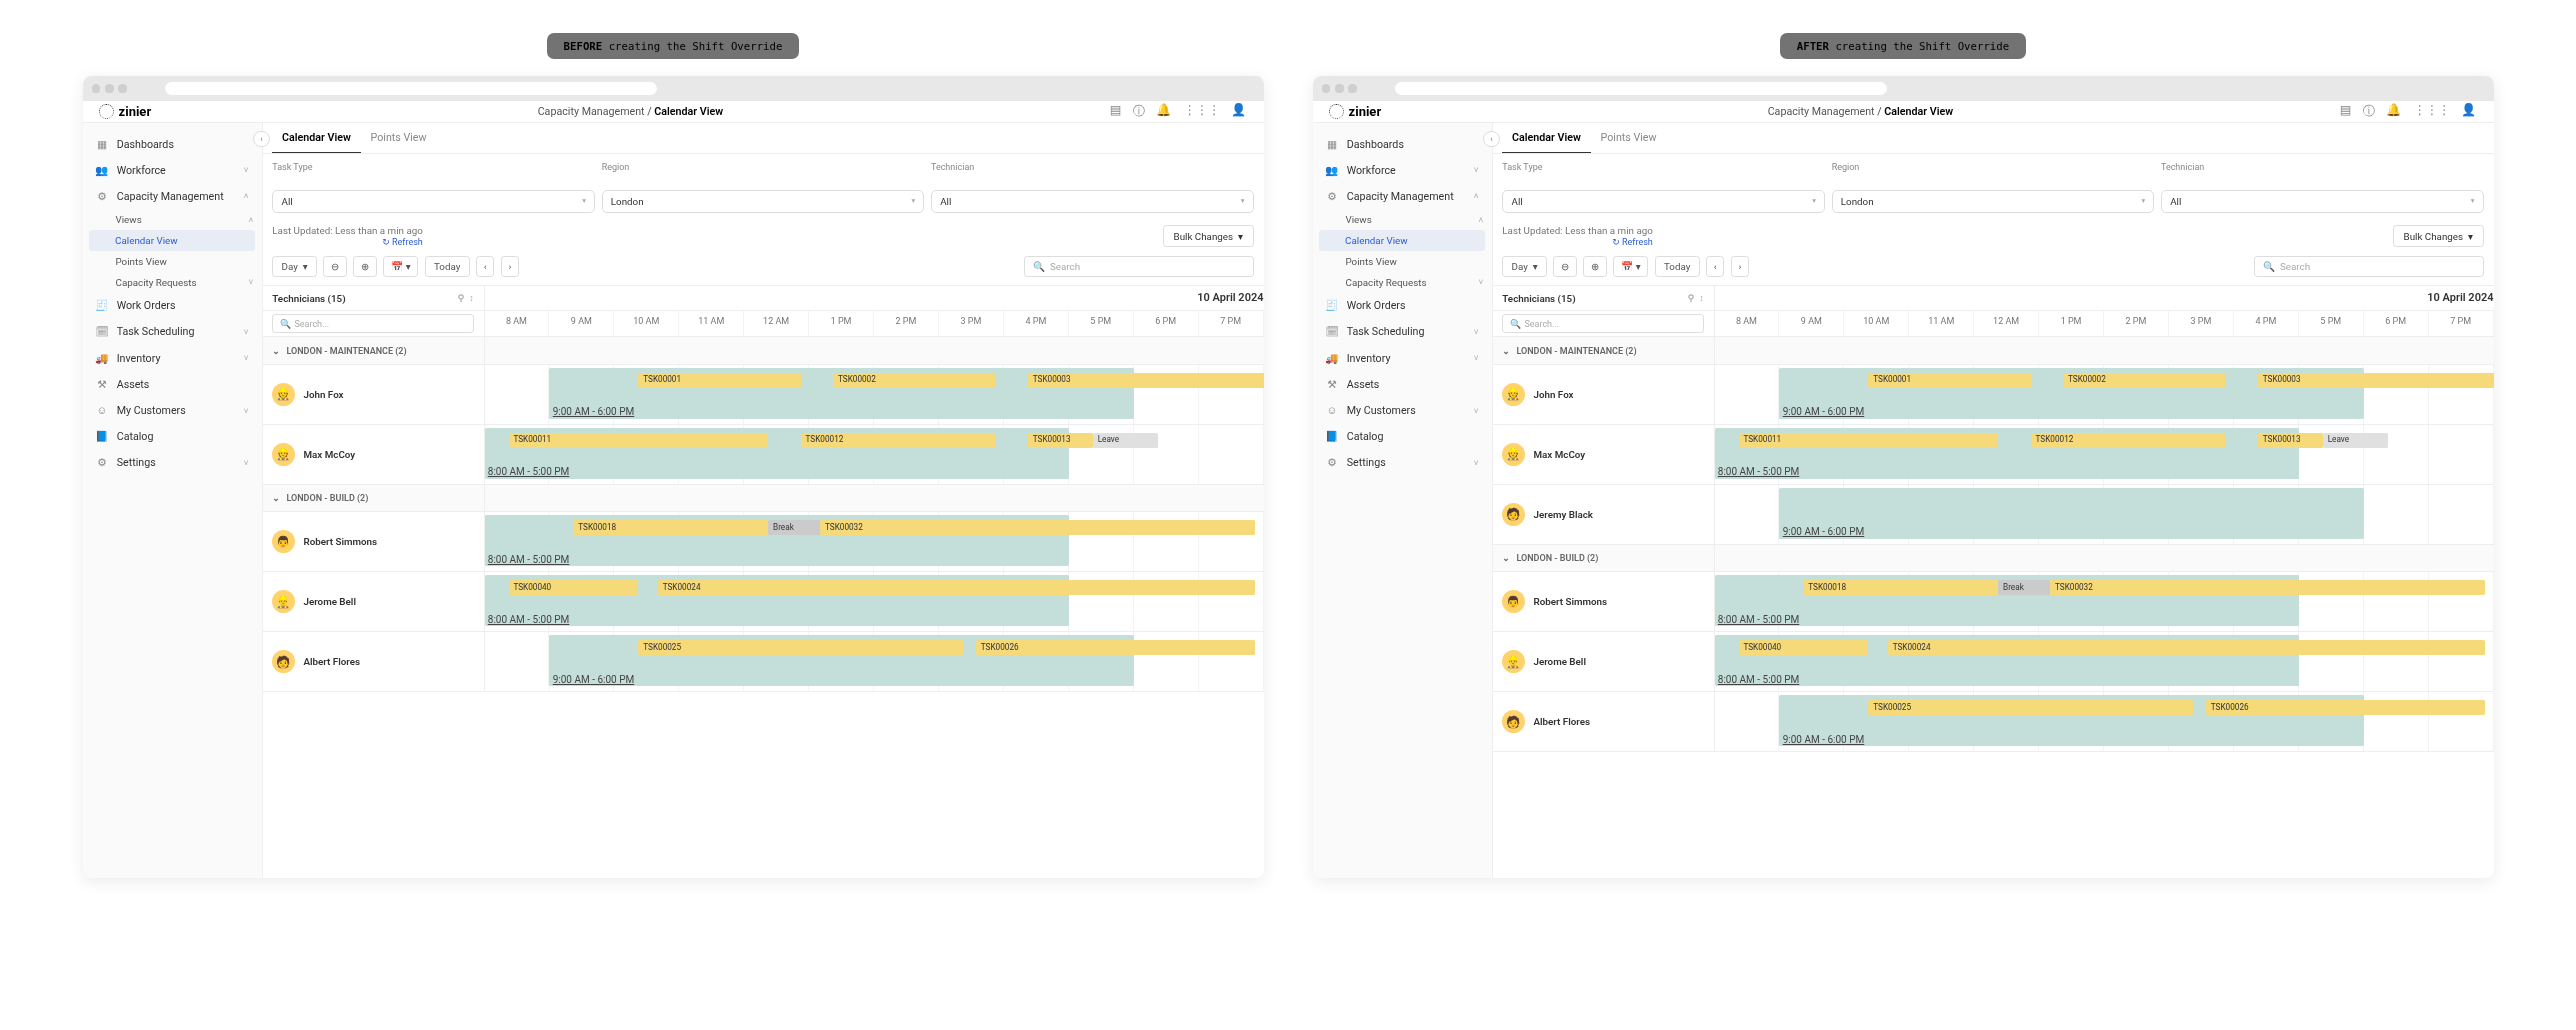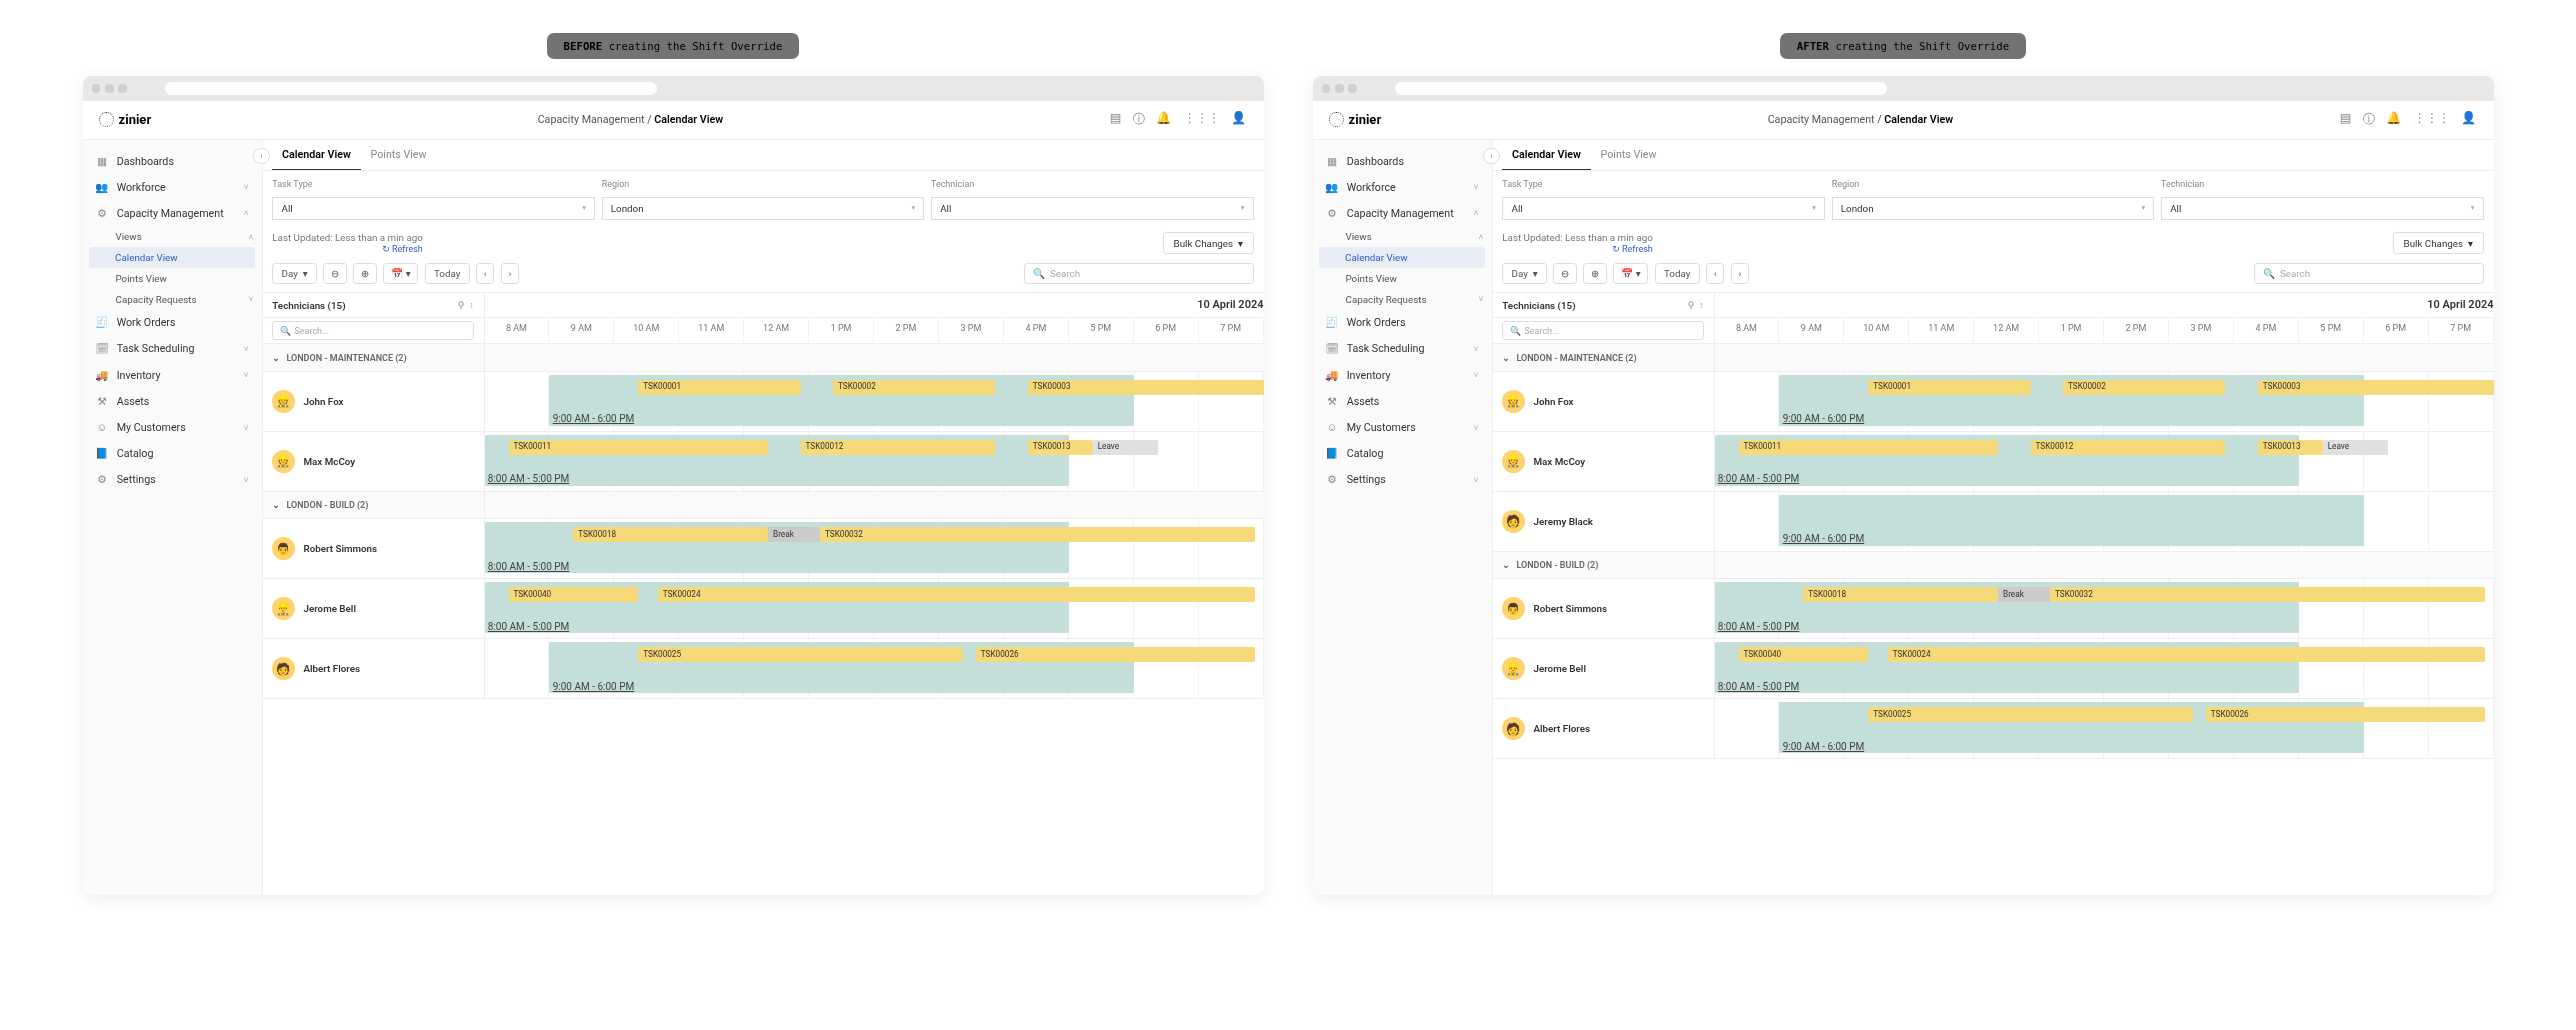--- a/index.html
+++ b/index.html
@@ -36,21 +36,21 @@
   height: 24.6px;
   display: flex;
   align-items: center;
   padding: 0 9.8px;
   gap: 4.9px;
 }
 .dot { width: 8.2px; height: 8.2px; border-radius: 50%; background: #CFCFCF; }
 .url-bar { background: #fff; height: 13px; flex: 0 0 492px; margin-left: 33px; border-radius: 6.6px; }
 
 .app-header {
-  height: 39px;
+  height: 22px;
   display: flex;
   align-items: center;
   justify-content: space-between;
   padding: 0 16.4px;
   border-bottom: 0.8px solid #eee;
 }
 .logo { display: flex; align-items: center; gap: 4.9px; font-weight: 700; font-size: 13px; color: #000;}
 .logo-mark { width: 14.8px; height: 14.8px; border: 1.6px dotted #333; border-radius: 50%; }
 .breadcrumb { color: #555; font-size: 10.7px; }
 .breadcrumb .active { font-weight: 600; color: #000; }
@@ -87,24 +87,24 @@
 .nav-sub.active { background: #E8EDF5; color: #2B5BCC; border-radius: 3.3px; margin: 0 6.6px; padding-left: 26px; }
 .nav-sub .chev { margin-left: auto; color: #aaa; font-size: 8.2px; margin-right:8.2px; }
 .nav-icon { width: 13px; text-align: center; color: #888; font-size: 10.7px; }
 
 .main { flex: 1; display: flex; flex-direction: column; background: #fff; }
 .tabs { display: flex; border-bottom: 0.8px solid #eee; padding: 0 9.8px; }
 .tab { padding: 8.2px 9.8px; font-size: 10.7px; color: #888; cursor:pointer; }
 .tab.active { color: #000; font-weight: 600; border-bottom: 1.6px solid #333; }
 
 .filter-row { display: flex; gap: 6.6px; padding: 8.2px 9.8px 3.3px; }
-.filter { flex: 1; display: flex; flex-direction: column; gap: 8px; }
+.filter { flex: 1; display: flex; flex-direction: column; gap: 18px; }
 .filter label { font-size: 9px; color: #888; }
 .select {
-  border: 0.8px solid #ddd; border-radius: 0;
+  border: 0.8px solid #ddd; border-radius: 5px;
   padding: 4.9px 8.2px; font-size: 9.8px;
   display: flex; justify-content: space-between;
   color: #333;
 }
 .select .chev { color: #aaa; font-size: 7.4px; }
 
 .status-row {
   display: flex; justify-content: space-between; align-items: center;
   padding: 8.2px 9.8px;
   font-size: 9.8px;

